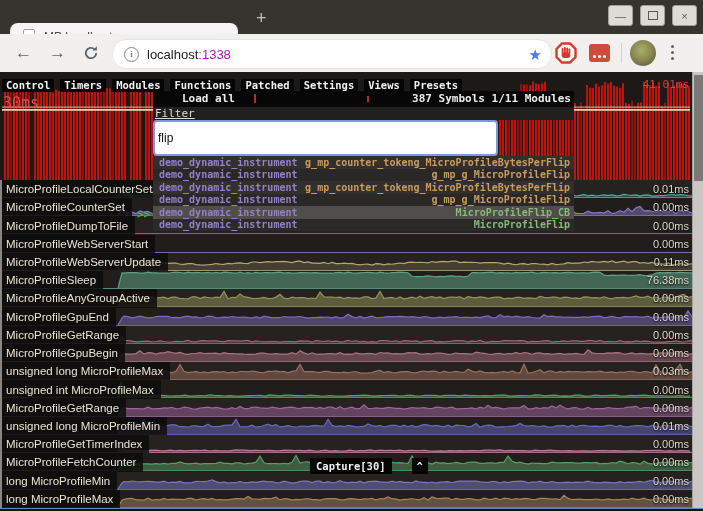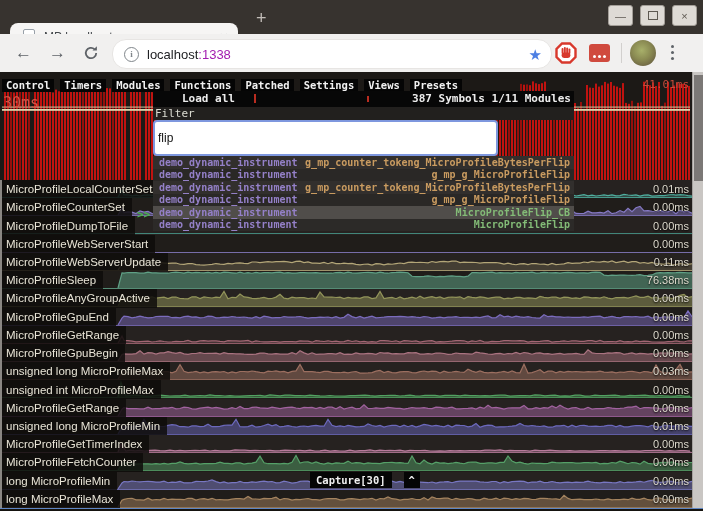--- a/index.html
+++ b/index.html
@@ -47,39 +47,39 @@
   #lbl-30ms{position:absolute;left:3px;top:22px;z-index:6;color:#d25547;font-family:"DejaVu Sans Mono",monospace;
             font-size:15px;}
   #lbl-frame{position:absolute;right:14px;top:6px;z-index:6;color:#c64b3b;font-family:"DejaVu Sans Mono",monospace;
             font-size:11px;}
   #panel{position:absolute;left:153px;top:19px;width:421px;z-index:20;
          font-family:"DejaVu Sans Mono",monospace;}
   #panel-header{position:relative;height:16px;background:#070707;}
   #load-all{position:absolute;left:29px;top:0;line-height:16px;font-size:11px;font-weight:bold;color:#ececec;}
   #symbols{position:absolute;right:3px;top:0;line-height:16px;font-size:11px;font-weight:bold;color:#ececec;}
   .rtick{position:absolute;width:2px;background:#b92c20;}
-  #filter-row{height:13px;background:#22201e;color:#dcdcd2;font-size:11px;line-height:13px;padding-left:2px;}
+  #filter-row{height:13px;background:#22201e;color:#dcdcd2;font-size:11px;line-height:13px;padding-left:2px;text-decoration:underline;}
   #filter-input{display:block;width:345px;height:18px;box-sizing:border-box;background:#fff;
       border:2px solid #7e97de;font-family:"Liberation Sans",sans-serif;font-size:12px;color:#111;
       padding:16px 3px;outline:none;border-radius:4px;}
   #dropdown{width:421px;}
   .ditem{height:12.5px;display:flex;justify-content:space-between;align-items:center;
          font-size:10px;font-weight:bold;white-space:nowrap;overflow:hidden;padding:0 4px 0 6px;}
   .dmod{color:#9480c8;}
   #dd-cursor{position:absolute;left:-16px;top:117px;color:#49b54b;font-size:11px;font-weight:bold;z-index:25;}
   #rows{position:absolute;left:2px;top:108px;right:11px;bottom:3px;display:flex;flex-direction:column;z-index:8;}
   .trow{position:relative;flex:1;overflow:hidden;}
   .trow:nth-child(odd){background:#262220;}
   .trow:nth-child(even){background:#201d1a;}
   .trow svg{position:absolute;left:0;top:0;width:100%;height:100%;display:block;}
   .tlabel{position:absolute;left:0;top:0;bottom:0;z-index:2;background:rgba(14,12,10,0.85);
           display:flex;align-items:center;padding:0 7px 0 4px;font-size:11.5px;color:#e8e4d6;white-space:nowrap;}
   .tvalue{position:absolute;right:3px;top:50%;transform:translateY(-50%);z-index:3;font-size:11px;
           color:#ddd9cc;text-shadow:0 1px 2px #000;}
-  #capture-bar{position:absolute;left:310px;top:400px;z-index:30;display:flex;gap:12px;
+  #capture-bar{position:absolute;left:310px;top:386px;z-index:30;display:flex;gap:20px;
           font-family:"DejaVu Sans Mono",monospace;font-size:10.5px;font-weight:bold;color:#f0f0f0;}
   #capture-btn{background:#050505;line-height:16px;padding:0 6px;}
   #capture-toggle{background:#050505;line-height:16px;width:16px;text-align:center;}
   #scrollbar{position:absolute;right:0;top:0;bottom:0;width:11px;background:#c9c6c3;z-index:40;
              border-left:1px solid #a5a29f;box-sizing:border-box;}
   #scroll-thumb{position:absolute;left:1px;right:0;top:3px;height:106px;background:#7b7876;}
   #edge-left{position:absolute;left:0;top:108px;bottom:3px;width:2px;background:#8a8783;z-index:9;}
   #edge-bottom-blue{position:absolute;left:0;right:0;bottom:2px;height:1px;background:#5e86c4;z-index:41;}
   #edge-bottom-dark{position:absolute;left:0;right:0;bottom:0;height:2px;background:#15130f;z-index:41;}
 </style>

